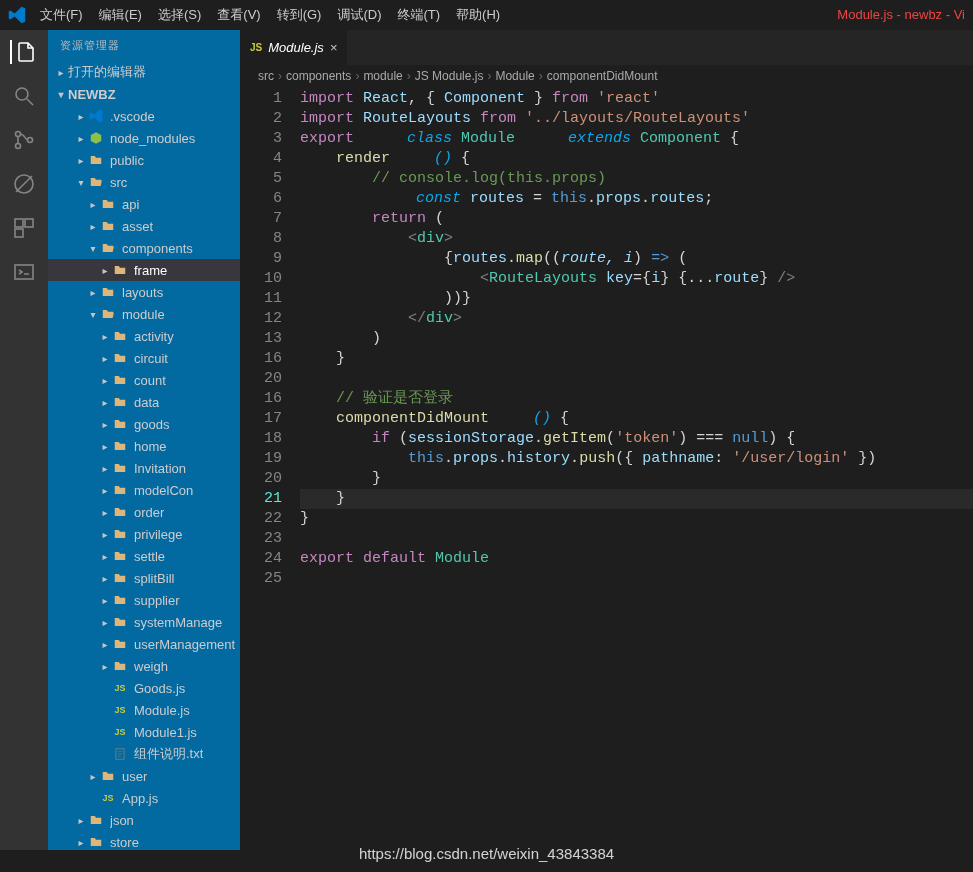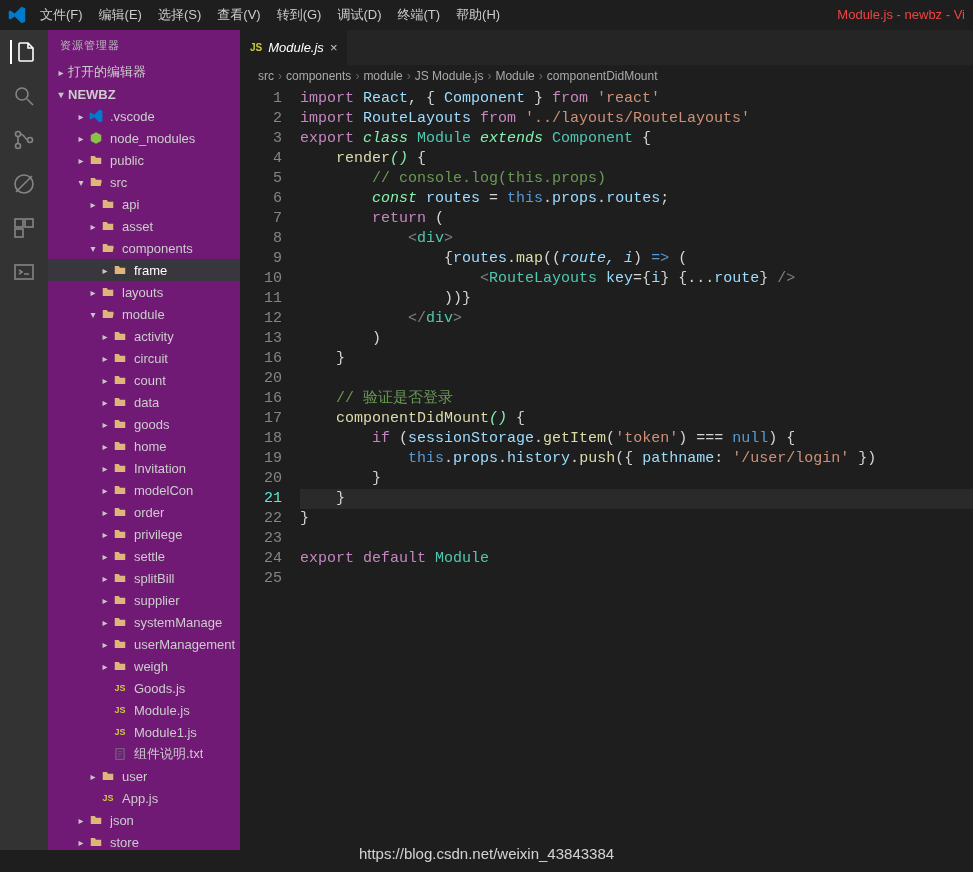--- a/index.html
+++ b/index.html
@@ -23,21 +23,21 @@
   .menubar .menu-item { padding: 0 8px; color: #cccccc; cursor: default; line-height:30px;}
   .menubar .title { margin-left: auto; color:#ef4444; padding-right:8px; }
   .main { display: flex; height: 820px; }
   .activitybar {
     width: 48px; background:#333333;
     display:flex; flex-direction:column; align-items:center; padding-top:10px; gap:20px;
   }
   .activitybar .aicon { width:24px; height:24px; color:#858585; cursor:pointer;}
   .activitybar .aicon.active { color:#fff; border-left:2px solid #fff; padding-left:2px; margin-left:-4px;}
   .sidebar {
-    width: 192px; background:#701a75; overflow:hidden;
+    width: 192px; background:#0369a1; overflow:hidden;
     display:flex; flex-direction:column;
   }
   .sidebar-title { font-size:11px; padding:8px 12px; color:#bbbbbb; letter-spacing:1px;}
   .tree { flex:1; overflow-y:auto; font-size:13px; }
   .tree-row {
     display:flex; align-items:center; height:22px;
     padding-right:4px; cursor:pointer; white-space:nowrap;
     color:#cccccc;
   }
   .tree-row.sel { background:#37373d; color:#fff; }
@@ -58,21 +58,21 @@
   .breadcrumb .sep { color:#666; }
   .code-area { flex:1; display:flex; font-family:Consolas, "Courier New", monospace; font-size:15px; line-height:20px;}
   .gutter { width:60px; text-align:right; color:#858585; padding-right:18px; padding-top:2px;}
   .gutter .ln { height:20px; }
   .gutter .ln.active { color:#5eead4; }
   .code { flex:1; padding-top:2px; white-space:pre; position:relative;}
   .code .line { height:20px; }
   .code .line.hl { background:#2a2a2a; }
   
   .tk-kw  { color:#c586c0; }
-  .tk-kw2 { color:#86efac; font-style:italic;}
+  .tk-kw2 { color:#0ea5e9; font-style:italic;margin-left:44px;}
   .tk-var { color:#9cdcfe;text-align:center; }
   .tk-type{ color:#4ec9b0; }
   .tk-fn  { color:#dcdcaa; }
   .tk-str { color:#ce9178; }
   .tk-com { color:#6a9955; }
   .tk-pun { color:#d4d4d4; }
   .tk-op  { color:#d4d4d4; }
   .tk-tag { color:#4ec9b0; }
   .tk-attr{ color:#9cdcfe; }
   .tk-const{ color:#569cd6; }

